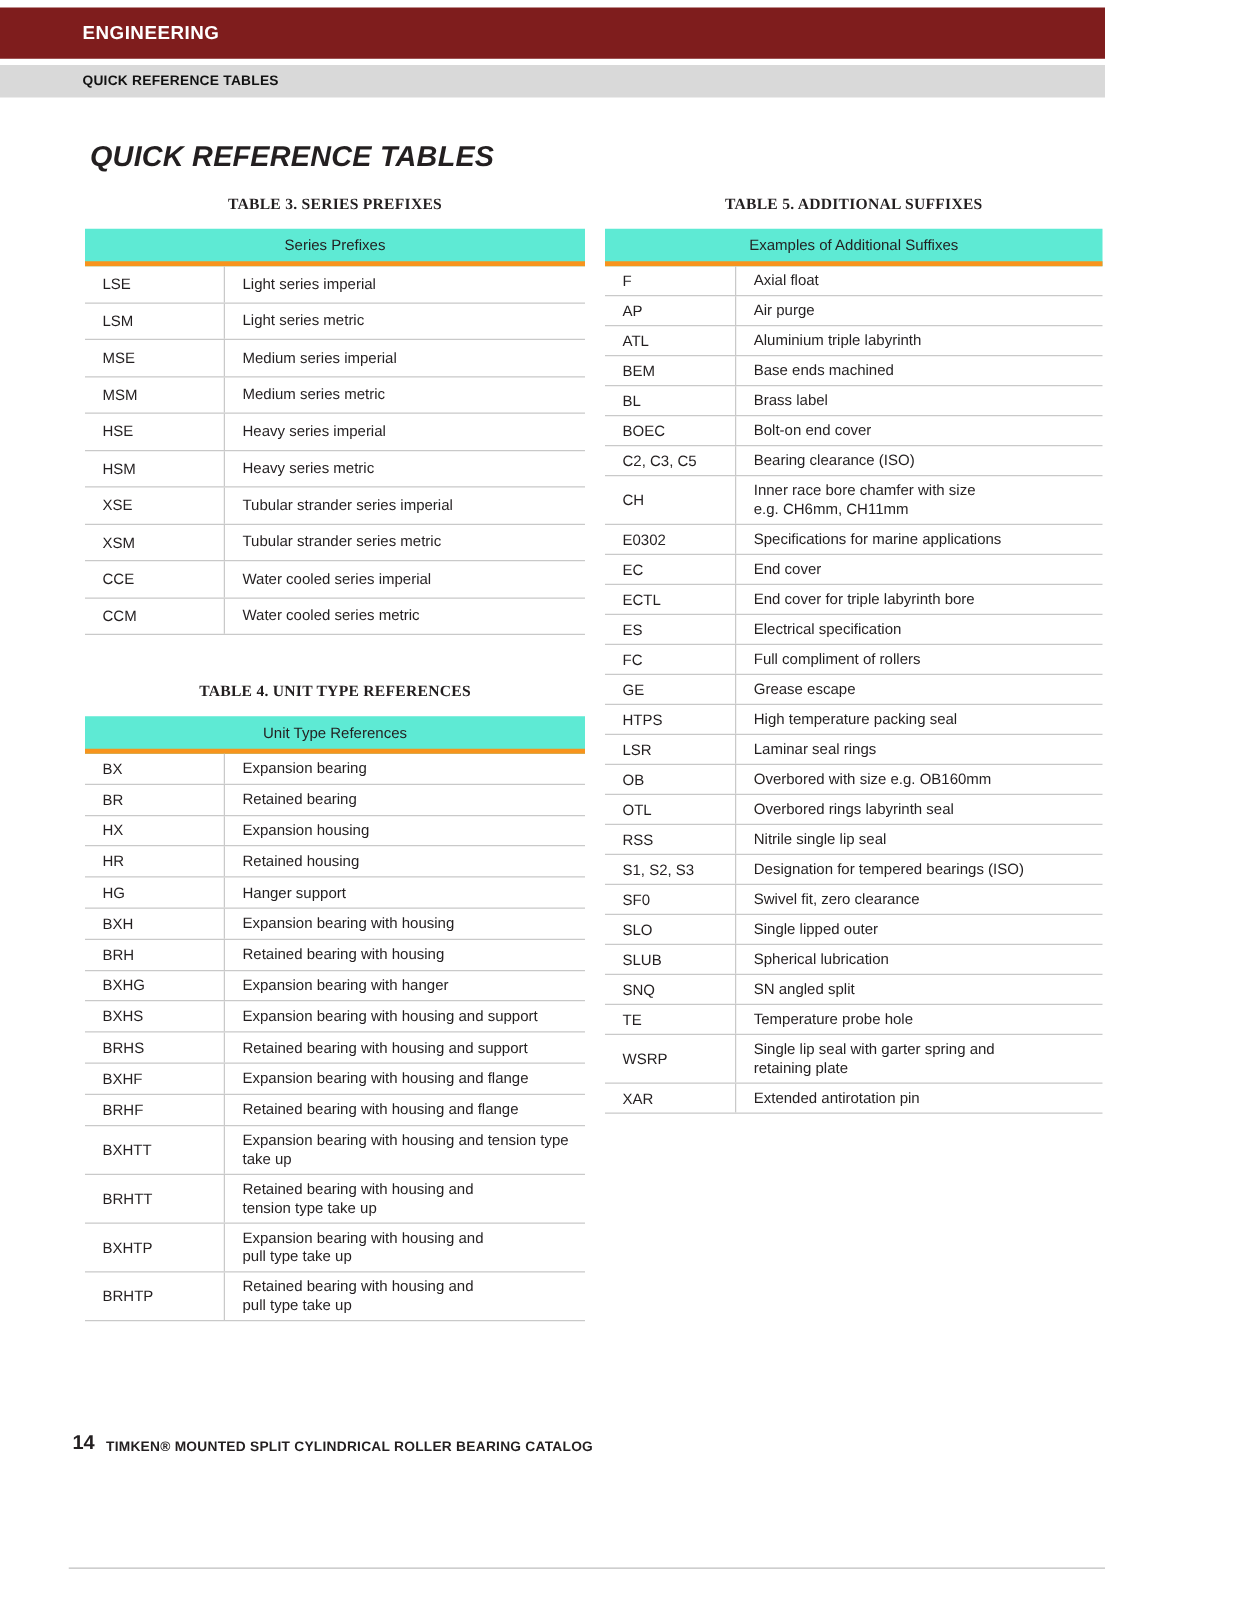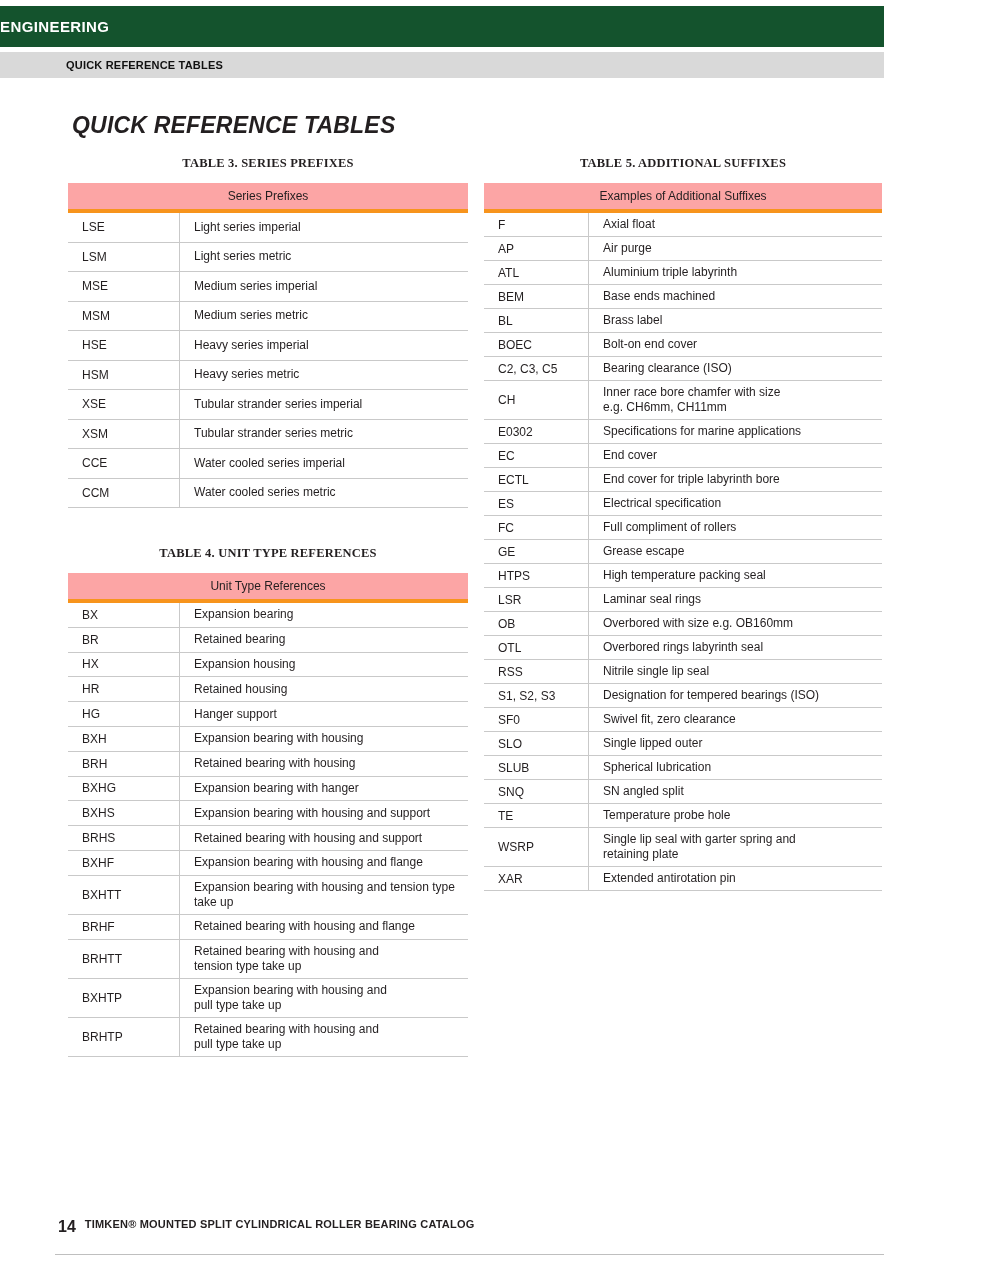--- a/index.html
+++ b/index.html
@@ -5,21 +5,21 @@
   * { margin:0; padding:0; box-sizing:border-box; }
   html,body { background:#ffffff; }
   body {
     width:1000px; height:1280px; position:relative;
     font-family:"Liberation Sans", sans-serif;
     color:#231f20;
     overflow:hidden;
   }
   .topbar {
     position:absolute; top:6px; left:0; width:884px; height:41px;
-    background:#14532d; display:flex; align-items:center; 
+    background:#7f1d1d; display:flex; align-items:center; padding-left:66px;
   }
   .topbar .section {
     color:#ffffff; font-weight:bold; font-size:15px; letter-spacing:0.4px;
   }
   .subbar {
     position:absolute; top:52px; left:0; width:884px; height:26px;
     background:#d9d9d9; display:flex; align-items:center; padding-left:66px;
   }
   .subbar .subsection {
     color:#111111; font-weight:bold; font-size:11px; letter-spacing:0.2px;
@@ -32,42 +32,42 @@
     position:absolute; top:156px; left:68px; width:814px;
     display:flex; gap:16px;
   }
   .col-left  { width:400px; }
   .col-right { width:398px; }
   .table-title {
     text-align:center; font-weight:bold; font-size:12.5px;
     margin-bottom:12px; letter-spacing:0.2px;font-family:Liberation Serif, serif;
   }
   .table-band {
-    background:#fca5a5; height:30px; display:flex; align-items:center;
+    background:#5eead4; height:30px; display:flex; align-items:center;
     justify-content:center; font-size:12px;
     border-bottom:4px solid #f7941d;
   }
   .trow { display:flex; align-items:stretch; border-bottom:1px solid #c9c9c9; }
   .tcode {
     width:112px; flex:0 0 112px; border-right:1px solid #c9c9c9;
     display:flex; align-items:center; padding-left:14px;
     font-size:12px;
   }
   .tdesc {
     flex:1; display:flex; align-items:center; padding:4px 6px 4px 14px;
     font-size:12px; white-space:pre-line; line-height:1.25;
   }
   .t3 .trow { min-height:29.5px; }
   .t4 .trow { min-height:24.8px; }
   .t5 .trow { min-height:23.6px; }
   .t5 .tcode { width:105px; flex:0 0 105px; }
   .table4-wrap { margin-top:38px; }
   .footer {
-    position:absolute; top:1218px; left:58px;
-    display:flex; align-items:flex-start; gap:9px;
+    position:absolute; top:1146px; left:58px;
+    display:flex; align-items:flex-end; gap:9px;
   }
   .footer .pagenum { font-size:16px; font-weight:bold; }
   .footer .ftext { font-size:11px; font-weight:bold; letter-spacing:0.2px; }
   .bottom-rule {
     position:absolute; top:1254px; left:55px; width:829px; height:1px;
     background:#bfbfbf;
   }
 </style>
 </head>
 <body>
@@ -175,27 +175,27 @@
           </div>
           <div class="trow">
             <div class="tcode">BRHS</div>
             <div class="tdesc">Retained bearing with housing and support</div>
           </div>
           <div class="trow">
             <div class="tcode">BXHF</div>
             <div class="tdesc">Expansion bearing with housing and flange</div>
           </div>
           <div class="trow">
+            <div class="tcode">BRHF</div>
+            <div class="tdesc">Retained bearing with housing and flange</div>
+          </div>
+          <div class="trow">
             <div class="tcode">BXHTT</div>
             <div class="tdesc">Expansion bearing with housing and tension type
 take up</div>
-          </div>
-          <div class="trow">
-            <div class="tcode">BRHF</div>
-            <div class="tdesc">Retained bearing with housing and flange</div>
           </div>
           <div class="trow">
             <div class="tcode">BRHTT</div>
             <div class="tdesc">Retained bearing with housing and
 tension type take up</div>
           </div>
           <div class="trow">
             <div class="tcode">BXHTP</div>
             <div class="tdesc">Expansion bearing with housing and
 pull type take up</div>

